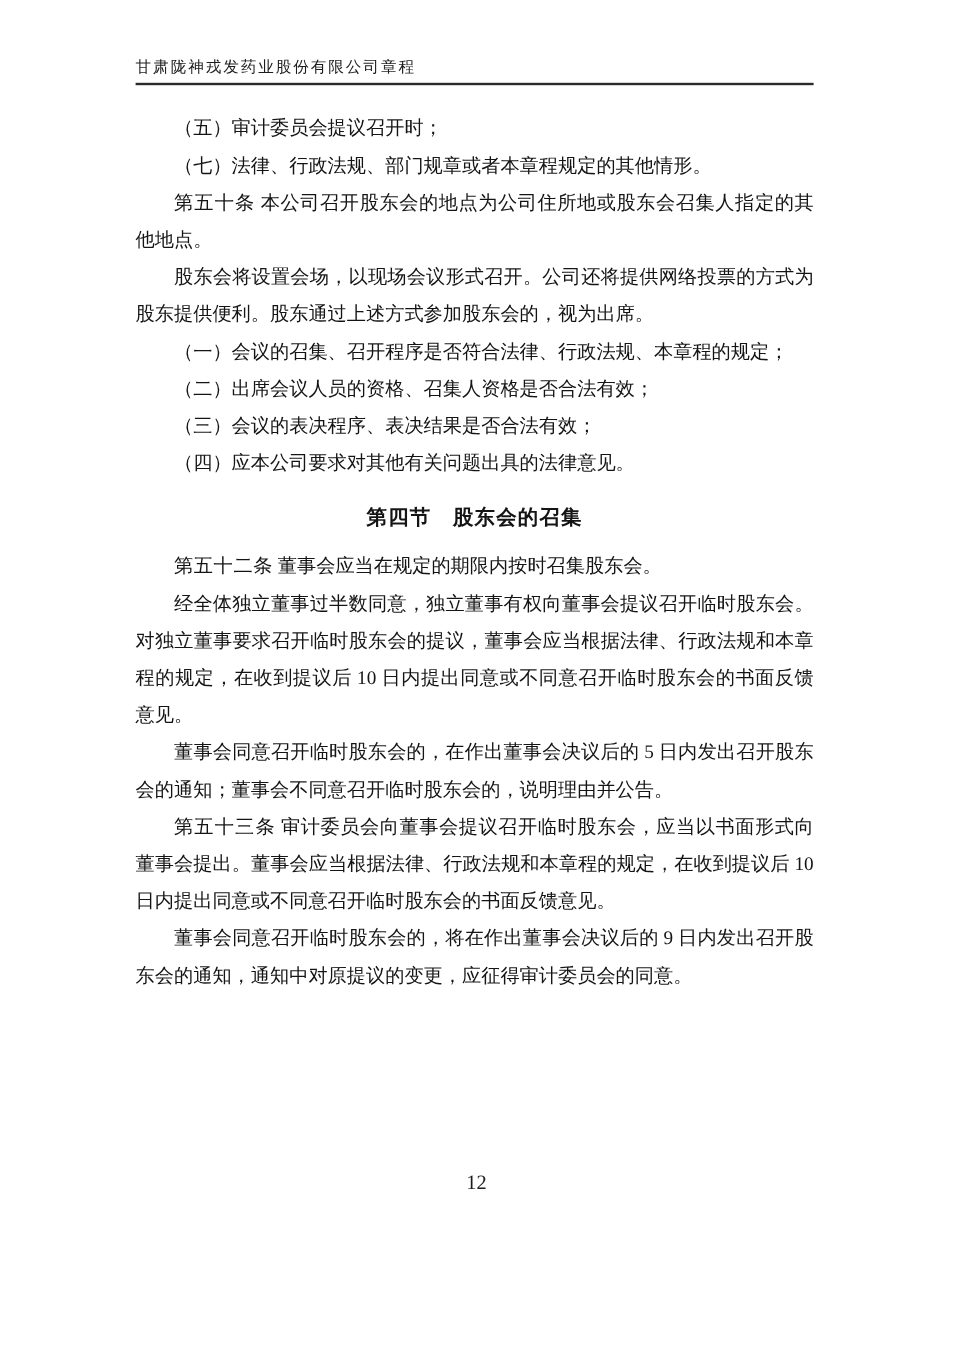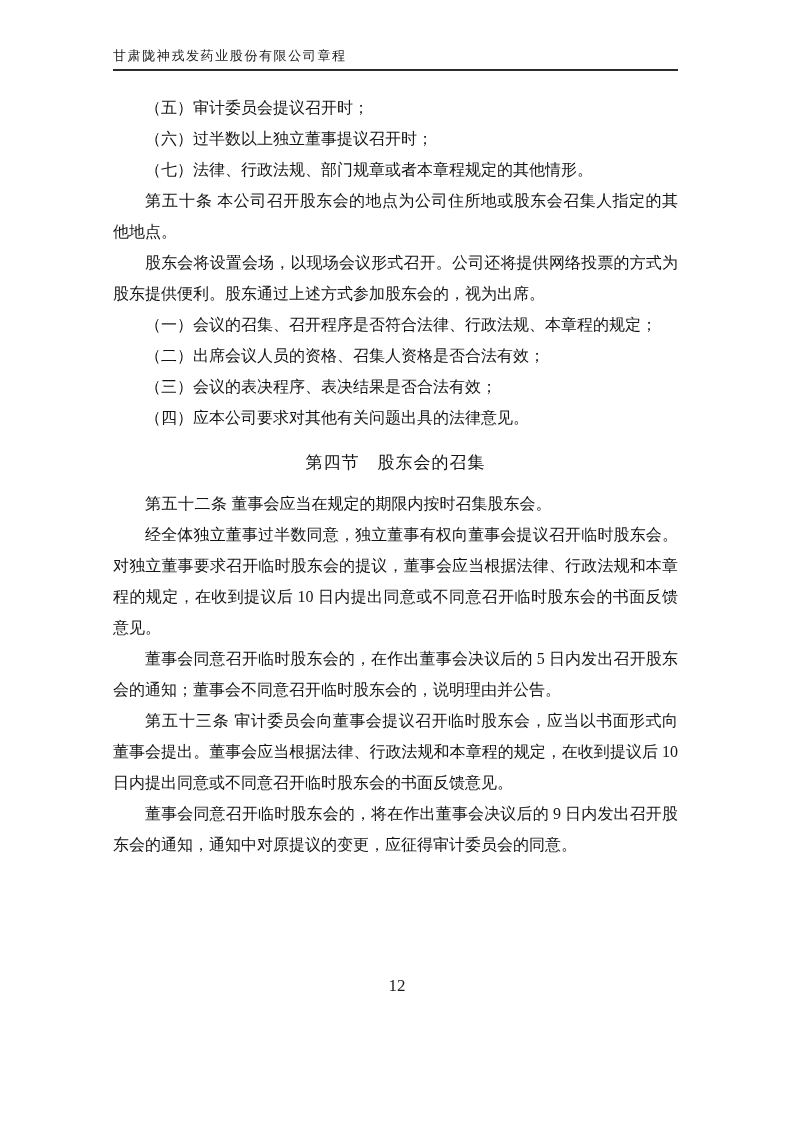--- a/index.html
+++ b/index.html
@@ -40,21 +40,21 @@
     margin: 0;
     text-indent: 32px;
   }
   .article-lead {
     font-weight: 400;
     font-family: "Liberation Sans", "DejaVu Sans", sans-serif;
     letter-spacing: 0.5px;
   }
   .section-heading {
     font-size: 17px;
-    font-weight: 400;
+    font-weight: 700;
     font-family: "Liberation Sans", "DejaVu Sans", sans-serif;
     text-align: center;
     text-indent: 0 !important;
     margin: 14px 0 10px 0 !important;
     letter-spacing: 1px;
   }
   .page-footer {
     position: absolute;
     left: 0; right: 0;
     bottom: 60px;
@@ -71,21 +71,20 @@
 <div class="page">
 
   <header class="page-header">
     <div class="header-title">甘肃陇神戎发药业股份有限公司章程</div>
     <div class="header-rule"></div>
   </header>
 
   <main class="doc-body">
 
     <p>（五）审计委员会提议召开时；</p>
-    <p>（六）过半数以上独立董事提议召开时；</p>
     <p>（七）法律、行政法规、部门规章或者本章程规定的其他情形。</p>
 
     <p><span class="article-lead">第五十条</span><span> 本公司召开股东会的地点为公司住所地或股东会召集人指定的其他地点。</span></p>
 
     <p>股东会将设置会场，以现场会议形式召开。公司还将提供网络投票的方式为股东提供便利。股东通过上述方式参加股东会的，视为出席。</p>
 
 
     <p>（一）会议的召集、召开程序是否符合法律、行政法规、本章程的规定；</p>
     <p>（二）出席会议人员的资格、召集人资格是否合法有效；</p>
     <p>（三）会议的表决程序、表决结果是否合法有效；</p>

